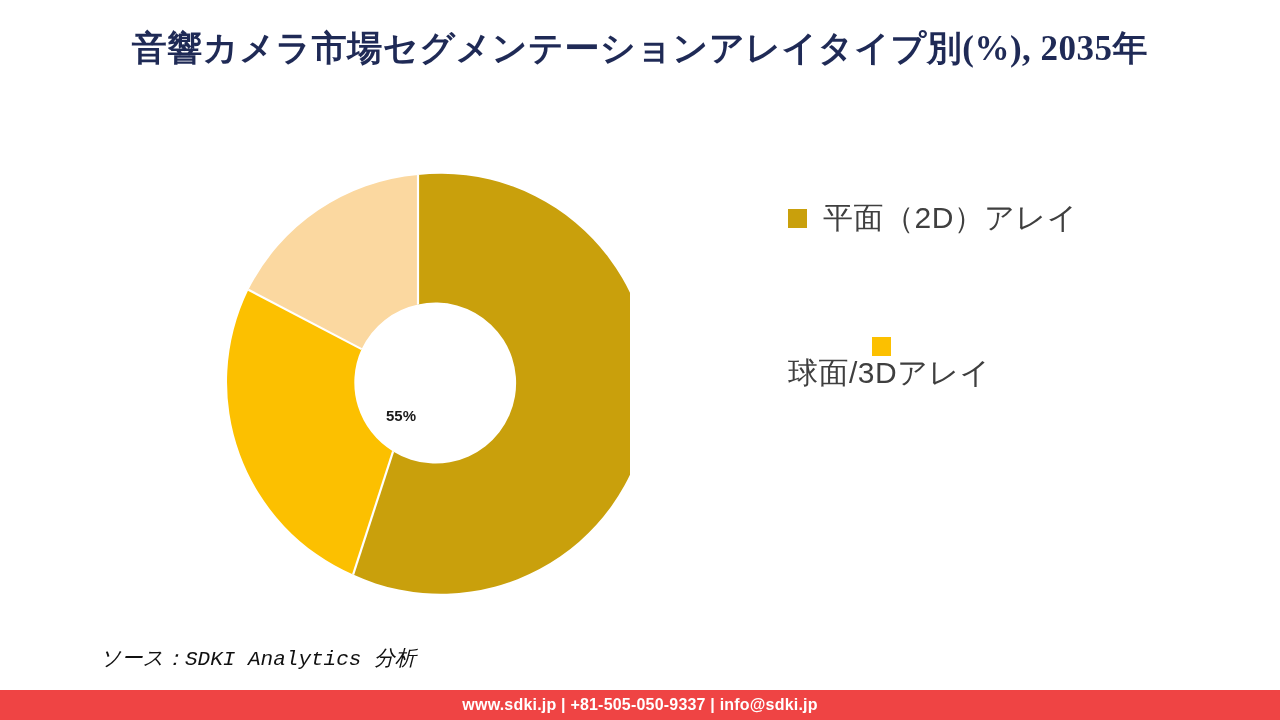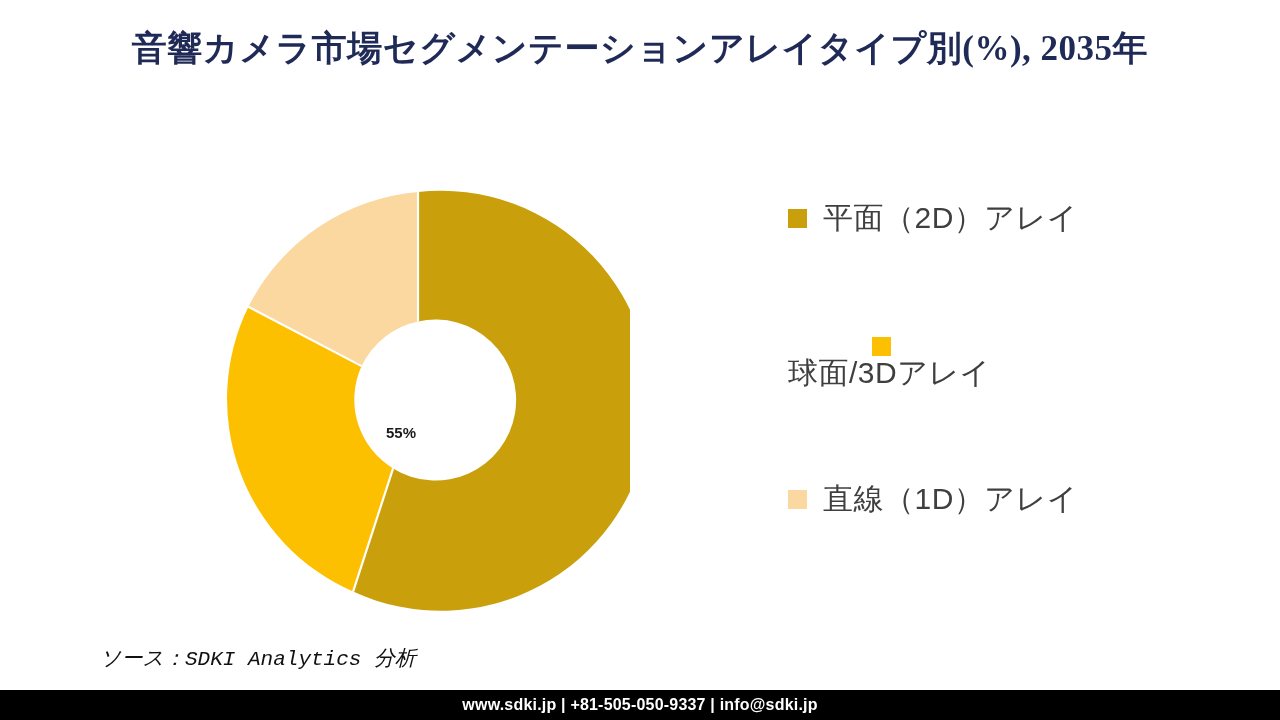--- a/index.html
+++ b/index.html
@@ -36,21 +36,21 @@
     line-height: 46px;
     letter-spacing: 0.5px;
     color: #1f2a56;
     white-space: nowrap;
   }
 
   
   #donut-wrap {
     position: absolute;
     left: 206px;
-    top: 190px;
+    top: 173px;
     width: 424px;
     height: 424px;
   }
   #donut-svg {
     display: block;
     width: 424px;
     height: 424px;
   }
   .slice-label {
     font-family: "Liberation Sans", sans-serif;
@@ -105,21 +105,21 @@
     white-space: nowrap;
   }
 
   
   #footer-bar {
     position: absolute;
     left: 0;
     top: 690px;
     width: 1280px;
     height: 30px;
-    background: #000000;
+    background: #ef4444;
     display: flex;
     align-items: center;
     justify-content: center;
   }
   #footer-text {
     font-family: "Liberation Sans", sans-serif;
     font-size: 16px;
     font-weight: bold;
     color: #ffffff;
     letter-spacing: 0.2px;
@@ -167,24 +167,20 @@
     <div class="legend-item item-0">
       <span class="legend-swatch" style="background:#c9a00c"></span>
       <span class="legend-label">平面（2D）アレイ</span>
     </div>
 
     <div class="legend-item item-1">
       <span class="legend-swatch" style="background:#fcc000"></span>
       <span class="legend-label">球面/3Dアレイ</span>
     </div>
 
-    <div class="legend-item item-2">
-      <span class="legend-swatch" style="background:#fbd8a0"></span>
-      <span class="legend-label">直線（1D）アレイ</span>
-    </div>
 
   </div>
 
   <div id="source-note">ソース：SDKI Analytics  分析</div>
 
   <div id="footer-bar">
     <span id="footer-text">www.sdki.jp | +81-505-050-9337 | info@sdki.jp</span>
   </div>
 
 </div>

